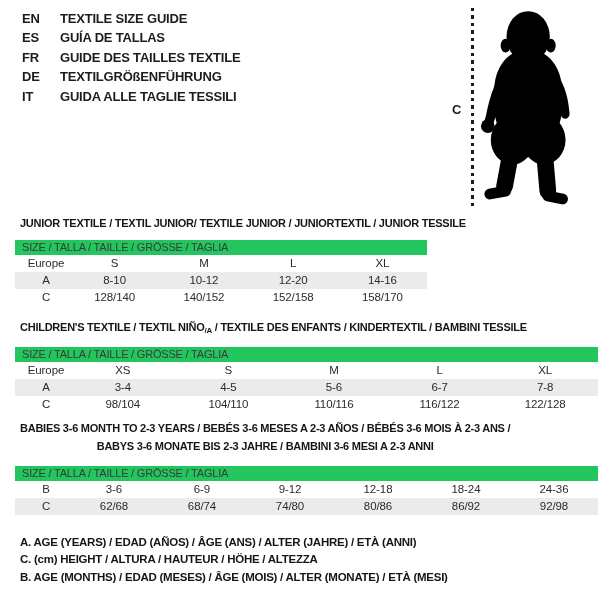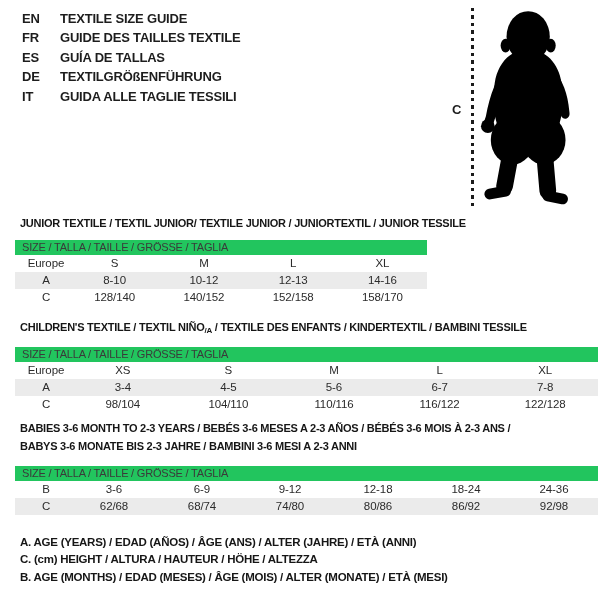--- a/index.html
+++ b/index.html
@@ -12,21 +12,21 @@
   .lang-block { position:absolute; left:22px; top:9px; }
   .lang-row { display:flex; line-height:19.4px; font-weight:bold; font-size:13px; letter-spacing:-0.2px; }
   .lang-code { width:38px; }
   
   .measure-line { position:absolute; left:471px; top:8px; width:3px; height:198px;
     background:repeating-linear-gradient(to bottom,#1b1b1b 0 3.5px, transparent 3.5px 7.5px); }
   .measure-label { position:absolute; left:452px; top:102px; font-weight:bold; font-size:13px; }
   .baby-svg { position:absolute; left:479px; top:6px; }
   
   .tbl-title { position:absolute; left:20px; font-weight:bold; font-size:11px;
-    letter-spacing:-0.25px; white-space:nowrap; color:#161616; }
+    letter-spacing:-0.25px; white-space:nowrap; color:#161616;text-align:center; }
   .tbl-title sub { font-size:8px; vertical-align:-2px; }
   .t1-title { top:217px; }
   .t2-title { top:321px; }
   .t3-title { top:420px; line-height:17.5px; }
   .size-table { position:absolute; left:15px; }
   .t1 { top:240px; width:412px; }
   .t2 { top:347px; width:583px; }
   .t3 { top:466px; width:583px; }
   .size-bar { height:15px; line-height:15px; background:#22c55e; color:#3a3a3a;
     font-size:11px; padding-left:7px; letter-spacing:-0.2px; }
@@ -42,26 +42,26 @@
 <body>
 
 <div class="page">
 
   <div class="lang-block">
     <div class="lang-row">
       <span class="lang-code">EN</span>
       <span class="lang-title">TEXTILE SIZE GUIDE</span>
     </div>
     <div class="lang-row">
+      <span class="lang-code">ES</span>
+      <span class="lang-title">GUÍA DE TALLAS</span>
+    </div>
+    <div class="lang-row">
       <span class="lang-code">FR</span>
       <span class="lang-title">GUIDE DES TAILLES TEXTILE</span>
-    </div>
-    <div class="lang-row">
-      <span class="lang-code">ES</span>
-      <span class="lang-title">GUÍA DE TALLAS</span>
     </div>
     <div class="lang-row">
       <span class="lang-code">DE</span>
       <span class="lang-title">TEXTILGRÖßENFÜHRUNG</span>
     </div>
     <div class="lang-row">
       <span class="lang-code">IT</span>
       <span class="lang-title">GUIDA ALLE TAGLIE TESSILI</span>
     </div>
   </div>
@@ -93,21 +93,21 @@
       <span class="tlabel">Europe</span>
       <span class="tcell">S</span>
       <span class="tcell">M</span>
       <span class="tcell">L</span>
       <span class="tcell">XL</span>
     </div>
     <div class="trow alt">
       <span class="tlabel">A</span>
       <span class="tcell">8-10</span>
       <span class="tcell">10-12</span>
-      <span class="tcell">12-13</span>
+      <span class="tcell">12-20</span>
       <span class="tcell">14-16</span>
     </div>
     <div class="trow">
       <span class="tlabel">C</span>
       <span class="tcell">128/140</span>
       <span class="tcell">140/152</span>
       <span class="tcell">152/158</span>
       <span class="tcell">158/170</span>
     </div>
   </div>

